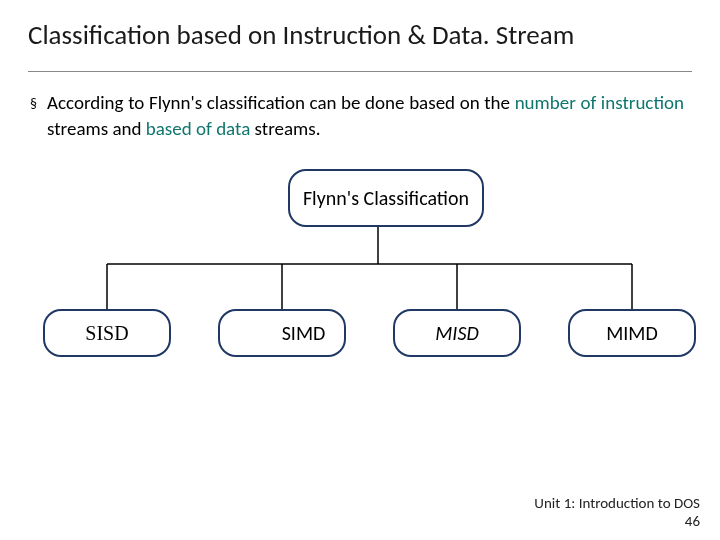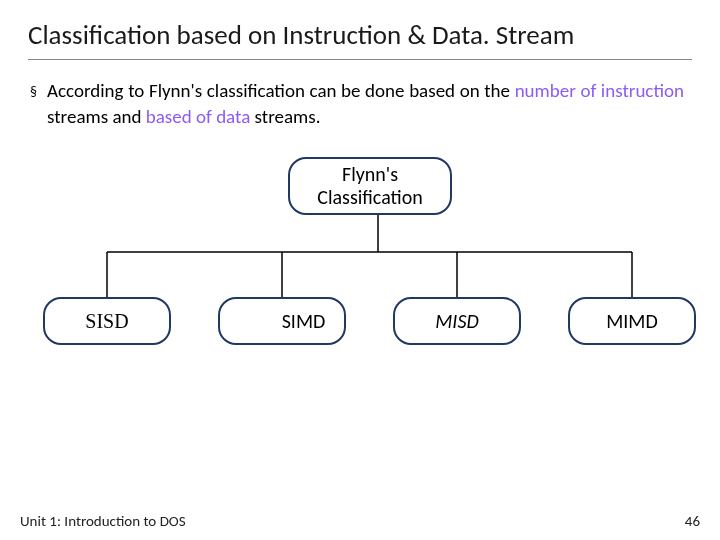--- a/index.html
+++ b/index.html
@@ -11,60 +11,60 @@
     color: #000;
     position: relative;
   }
   .slide {
     padding: 18px 28px 0 28px;
   }
   .title {
     font-size: 27px;
     font-weight: 400;
     color: #1a1a1a;
-    padding-bottom: 8px;
+    padding-bottom: 20px;
     border-bottom: 1px solid #888;
     margin-bottom: 18px;
   }
   .bullet-row {
     display: flex;
     align-items: flex-start;
     font-size: 19px;
     line-height: 1.35;
     text-align: justify;
     padding: 0 8px 0 2px;
   }
   .bullet-mark {
     margin-right: 10px;
     font-size: 14px;
     position: relative;
     top: 5px;
   }
-  .bullet-text .red { color: #8b5cf6; }
+  .bullet-text .red { color: #0f766e; }
   .diagram {
     position: relative;
     width: 100%;
     height: 220px;
     margin-top: 28px;
   }
   .node {
     position: absolute;
     background: #fff;
     border: 2.5px solid #203864;
     border-radius: 18px;
     display: flex;
     align-items: center;
     justify-content: center;
     text-align: center;
     font-size: 20px;
     color: #000;
     line-height: 1.15;
   }
   .root {
-    width: 164px;
+    width: 196px;
     height: 58px;
     left: 260px;
     top: 0;
   }
   .leaf {
     width: 128px;
     height: 48px;
     top: 140px;
     font-size: 20px;
   }
@@ -83,20 +83,21 @@
     position: absolute;
     bottom: 10px;
     left: 0;
     width: 100%;
     display: flex;
     justify-content: space-between;
     align-items: flex-end;
     padding: 0 20px;
     font-size: 15px;
     color: #222;
+    flex-direction: column;
   }
   .footer-center { text-align: center; flex: 0 0 auto; margin-left: 24px; }
 </style>
 </head>
 <body>
 
 <div class="slide">
   <div class="title">Classification based on Instruction &amp; Data. Stream</div>
 
   <div class="bullet-row">

